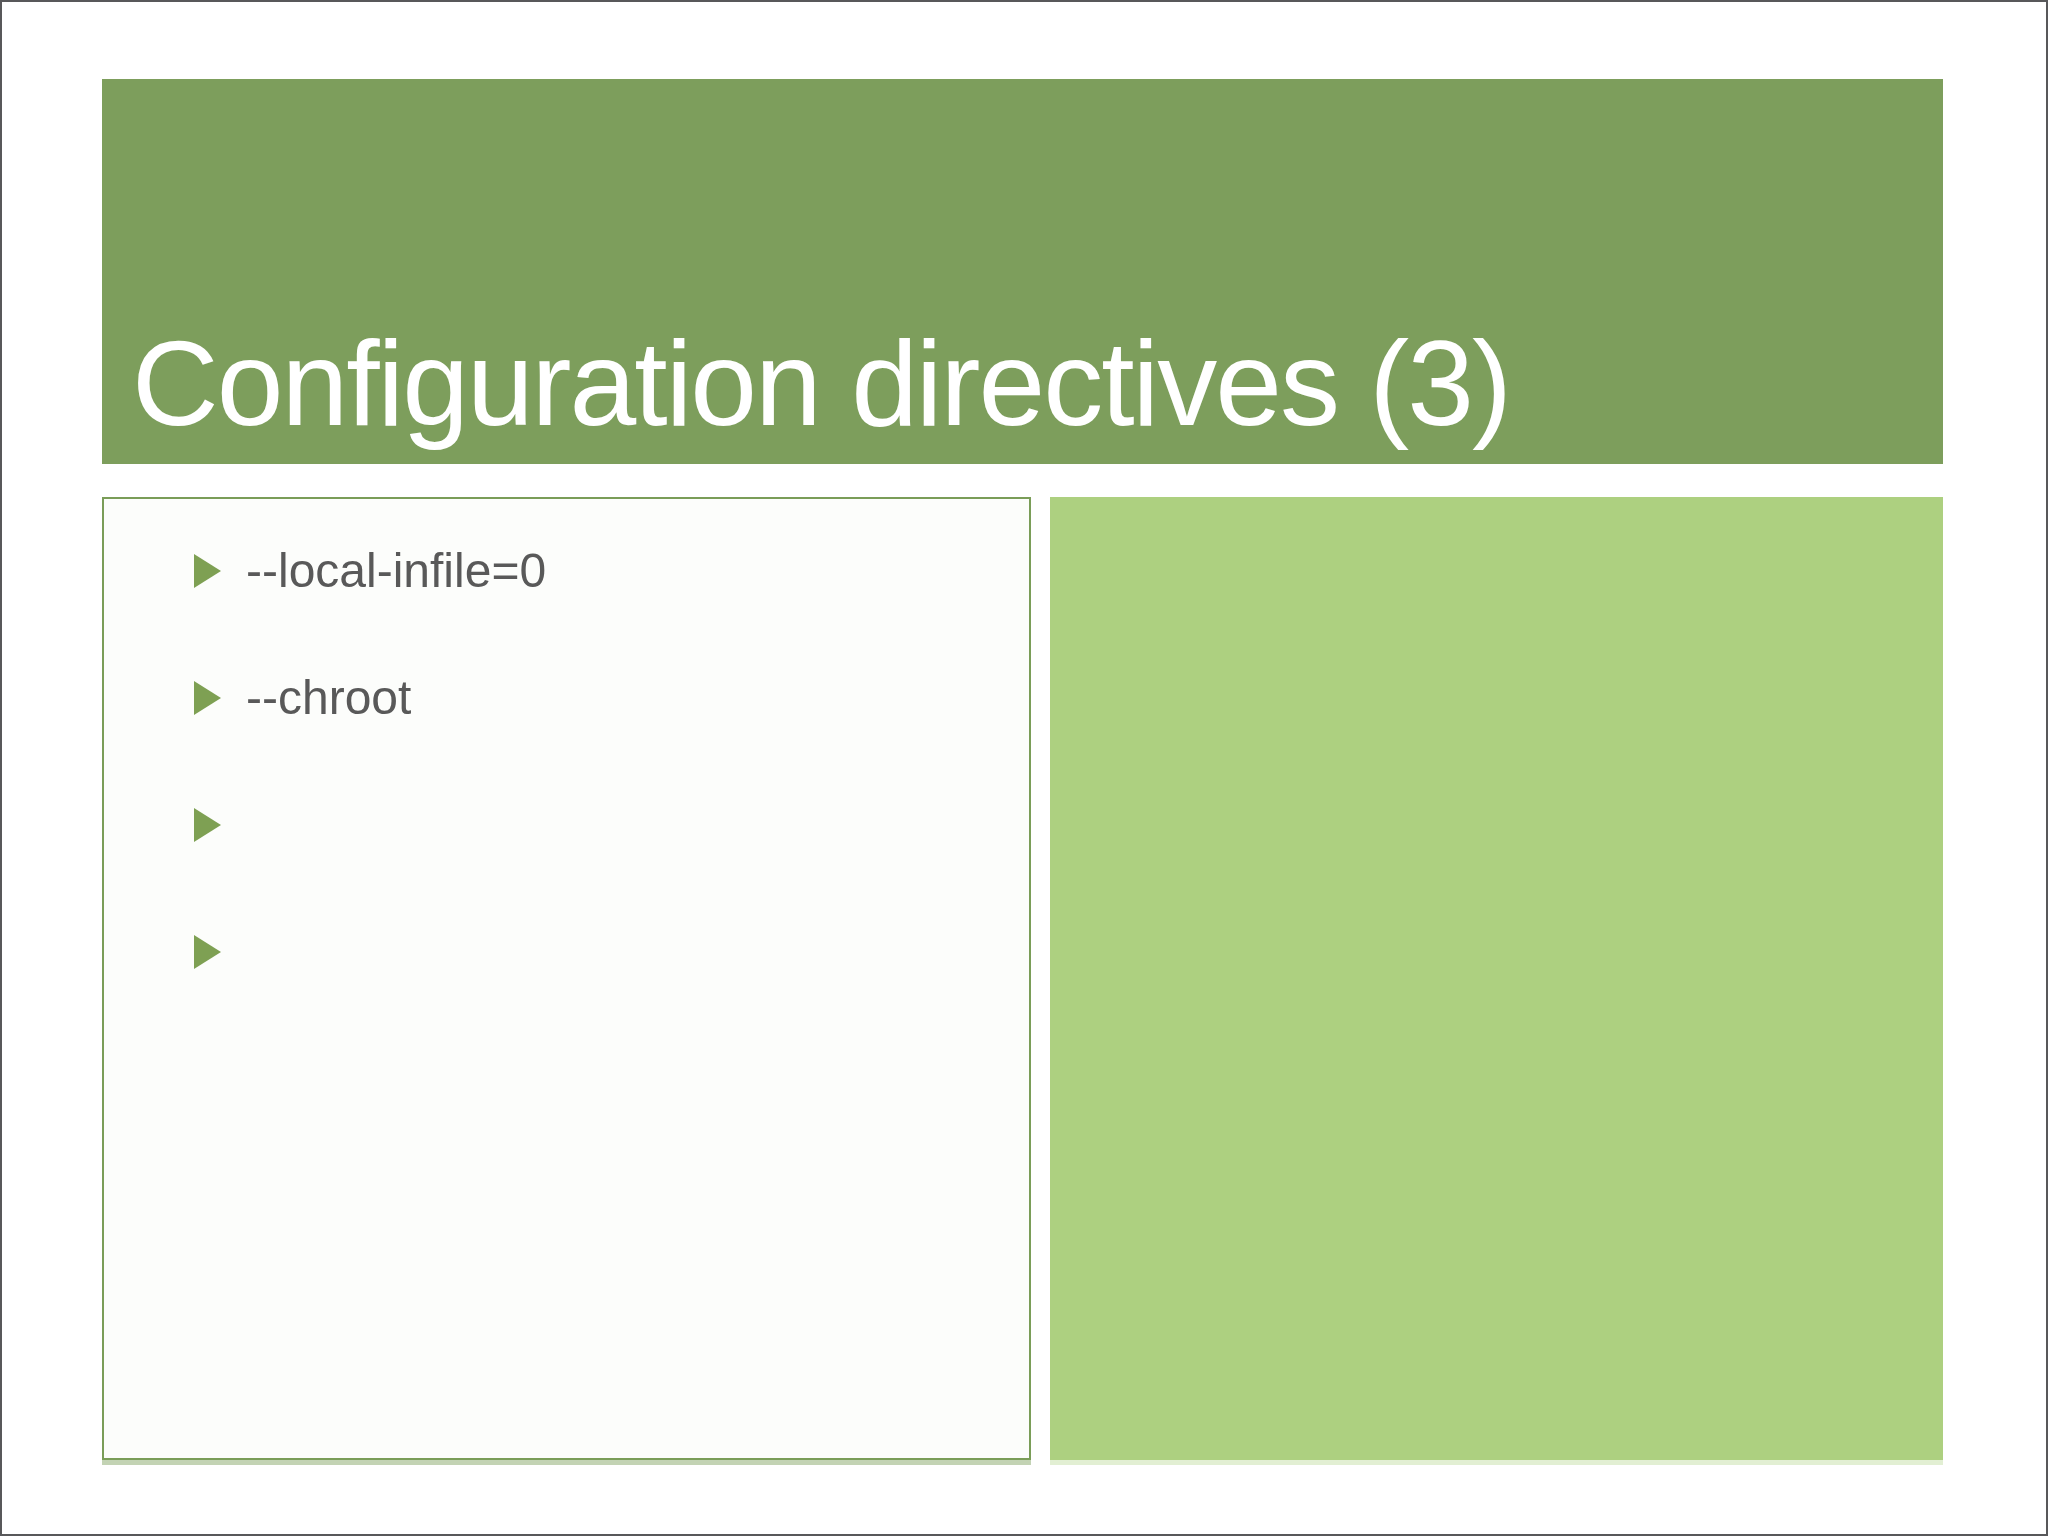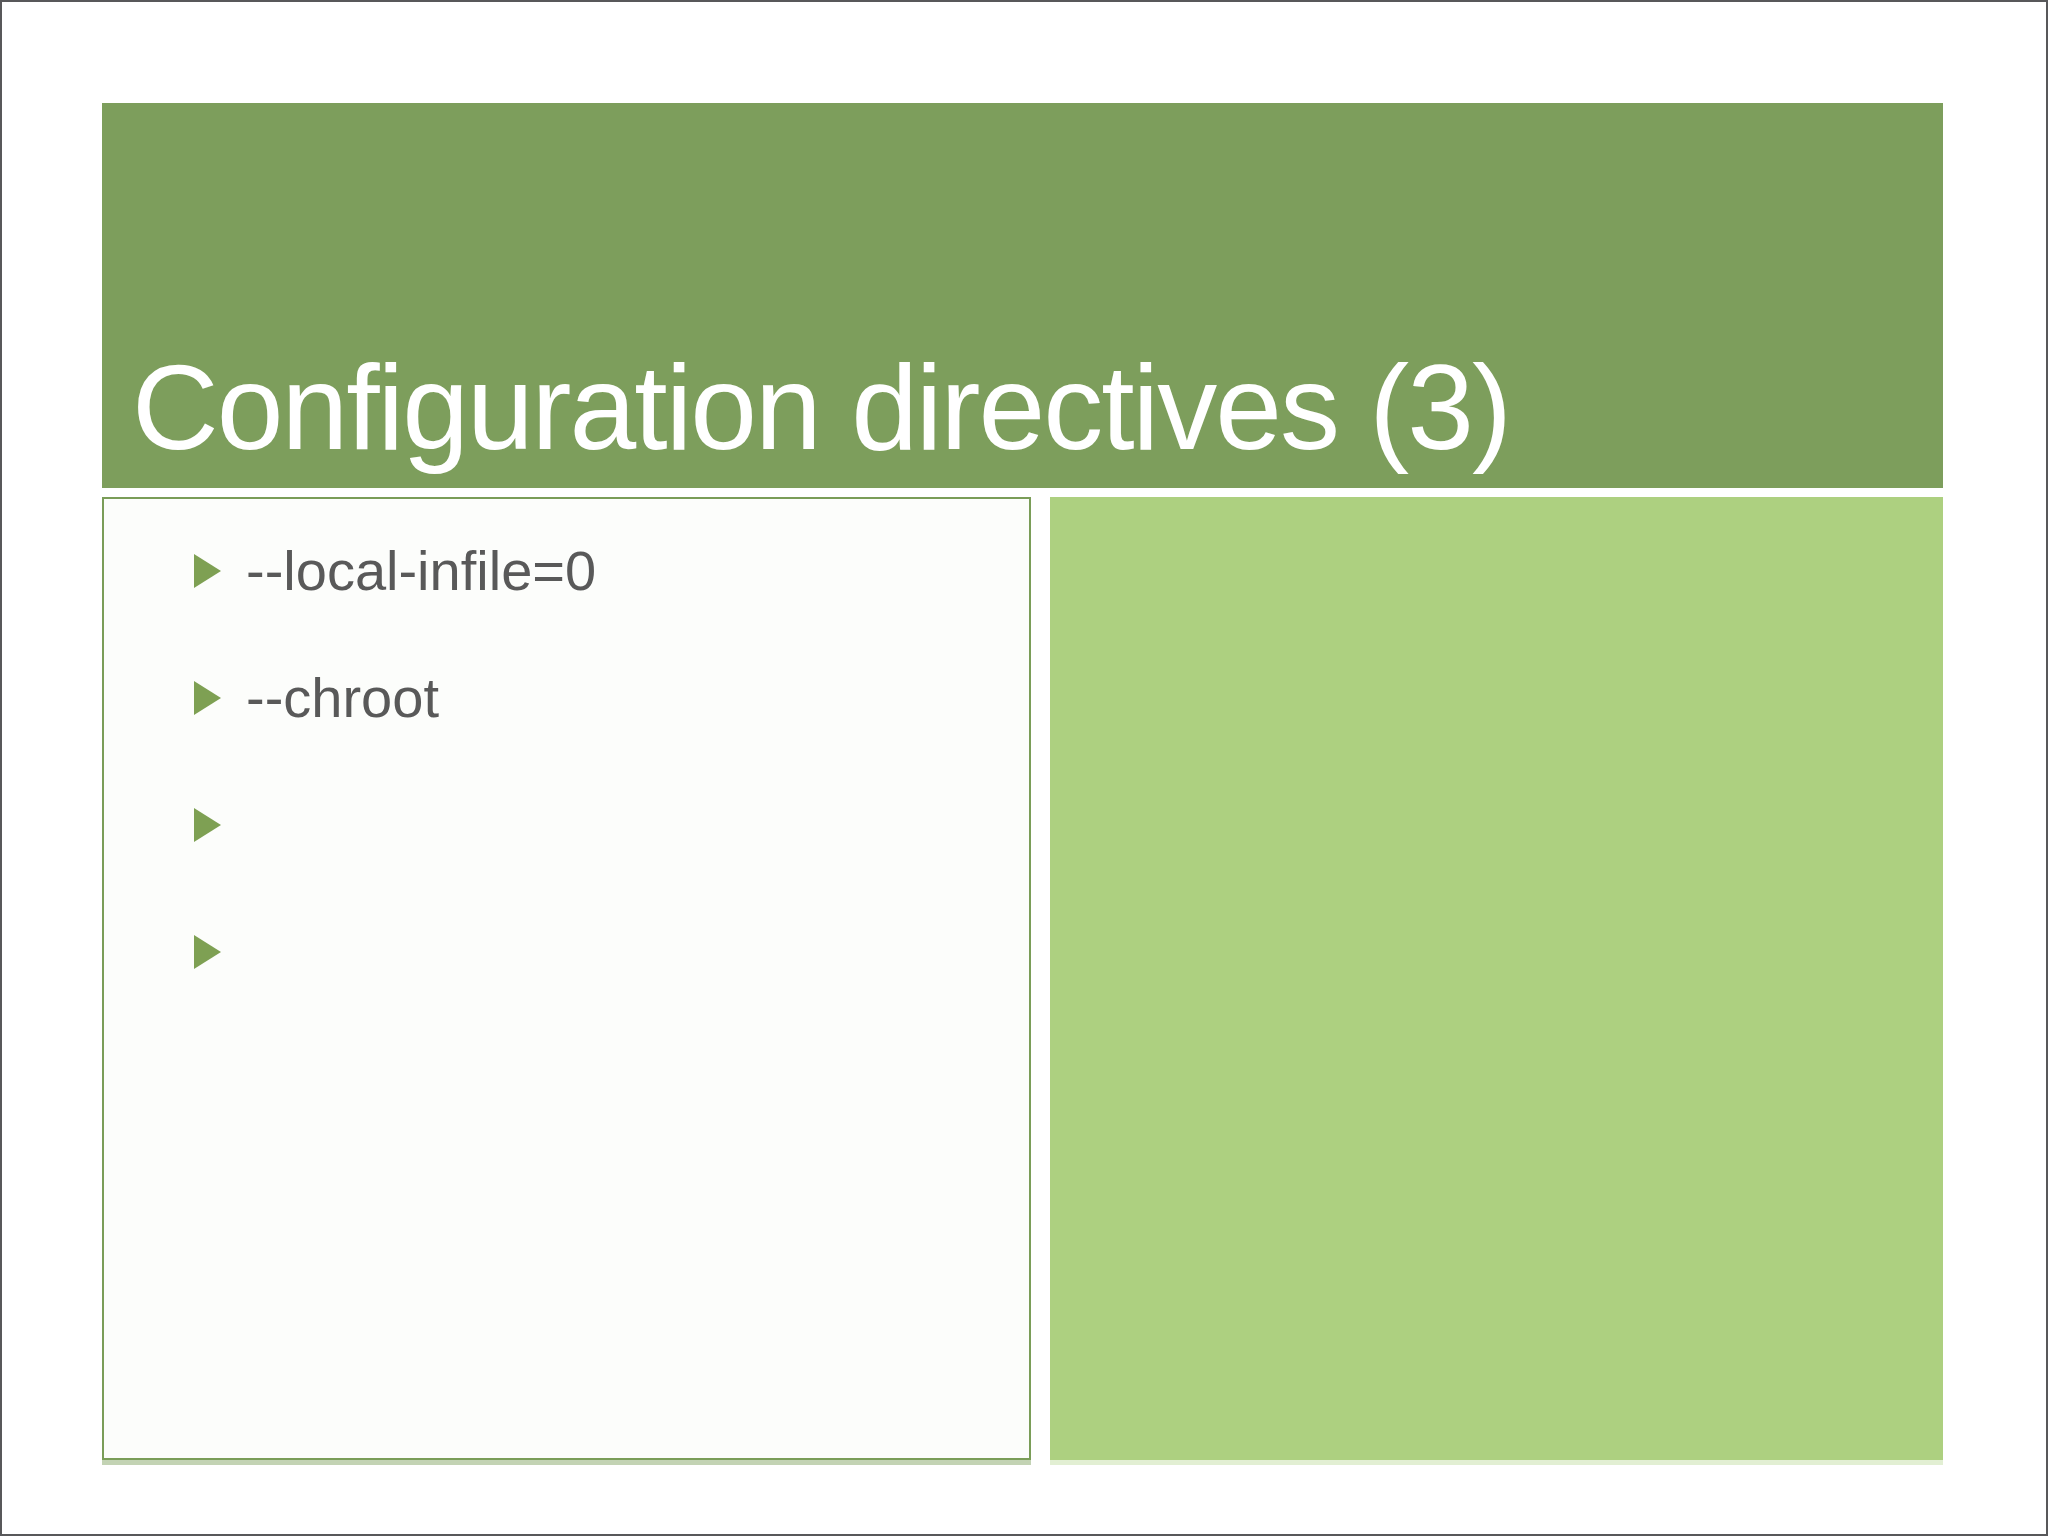--- a/index.html
+++ b/index.html
@@ -16,21 +16,20 @@
   }
 
   
   .title-band {
     position: absolute;
     left: 100px;
     top: 77px;
     width: 1841px;
     height: 385px;
     background: var(--header-green, #7d9e5c);
-    margin-top: 24px;
   }
   .slide-title {
     position: absolute;
     left: 30px;
     bottom: 18px;
     color: #ffffff;
     font-size: 120px;
     font-weight: 300;
     letter-spacing: -2px;
     line-height: 1.05;
@@ -62,21 +61,21 @@
     height: 0;
     margin-left: 90px;
     border-top: 17px solid transparent;
     border-bottom: 17px solid transparent;
     border-left: 27px solid var(--bullet-green, #7ea053);
     flex: 0 0 auto;
   }
   .bullet-text {
     margin-left: 25px;
     color: #595959;
-    font-size: 56px;
+    font-size: 48px;
     line-height: 1;
     white-space: nowrap;
   }
 
   
   .side-panel {
     position: absolute;
     left: 1048px;
     top: 495px;
     width: 893px;

